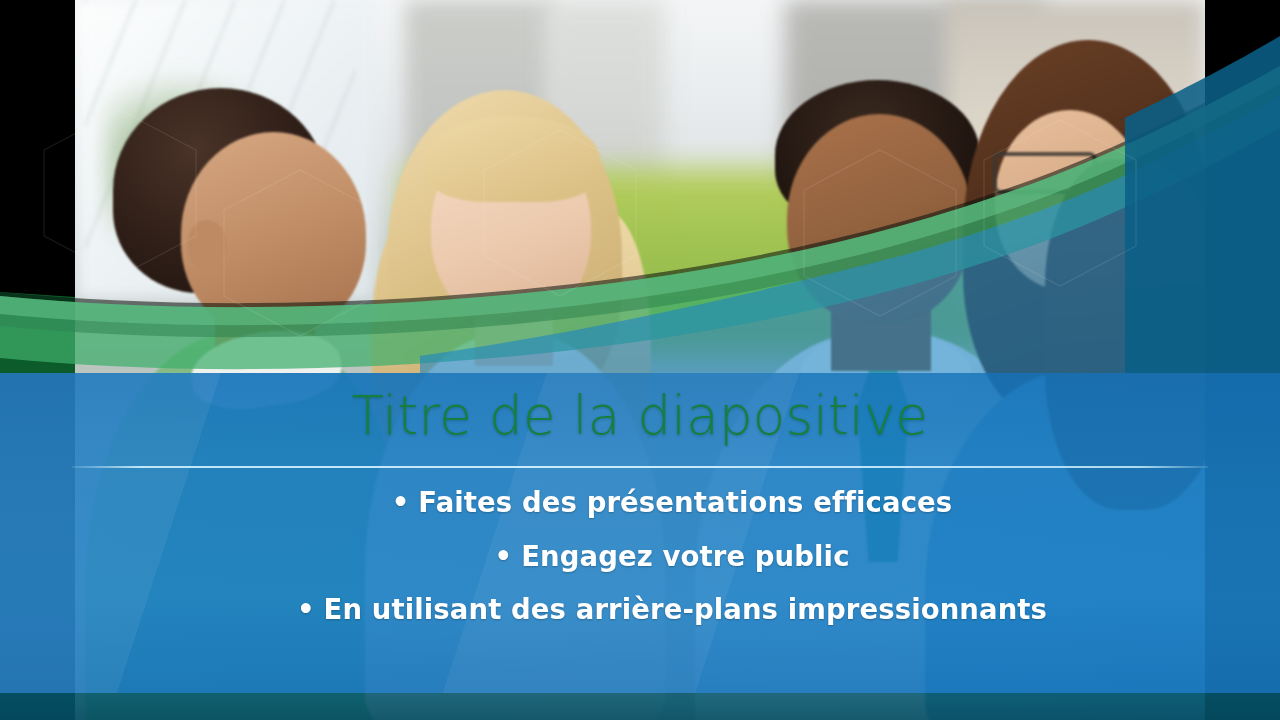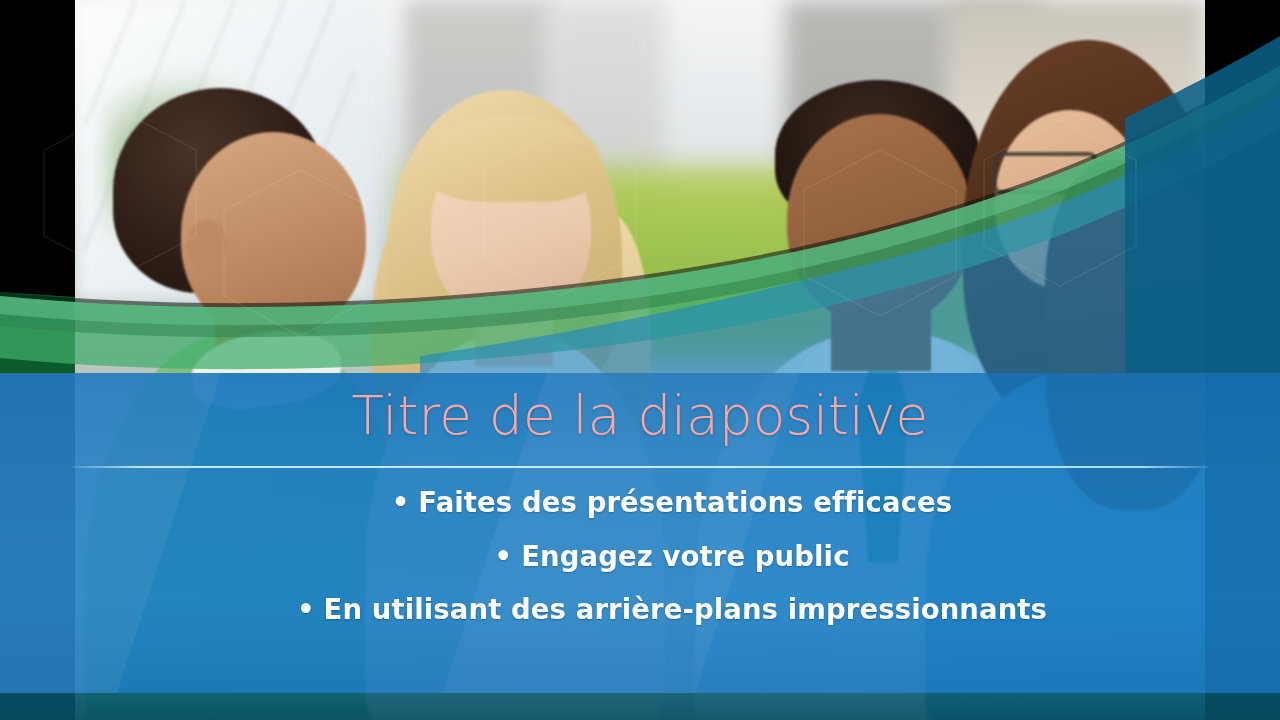--- a/index.html
+++ b/index.html
@@ -168,21 +168,21 @@
     position:absolute; left:0; top:693px; width:1280px; height:27px;
     background: linear-gradient(180deg, rgba(6,88,112,.88), rgba(5,78,100,.92));
   }
 
   
   .title {
     position: absolute;
     left: 0; top: 386px;
     width: 1280px;
     text-align: center;
-    color: #fca5a5;
+    color: #15803d;
     font-family: "DejaVu Sans", sans-serif;
     font-weight: 300;
     font-size: 53px;
     letter-spacing: .2px;
     line-height: 1.15;
     text-shadow: 0 1px 3px rgba(0,0,0,.22);
   }
   .divider {
     position: absolute;
     left: 72px; top: 466px; width: 1136px; height: 2px;

